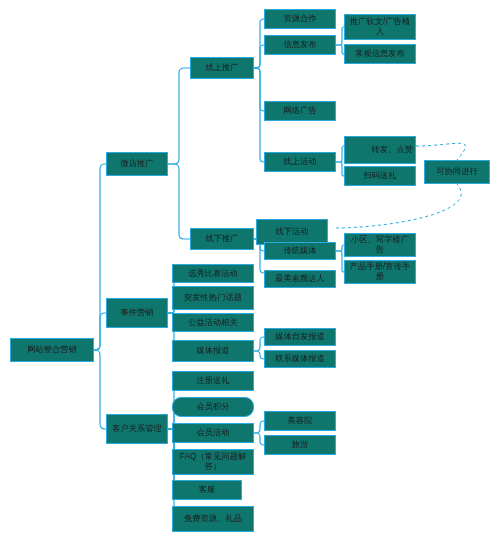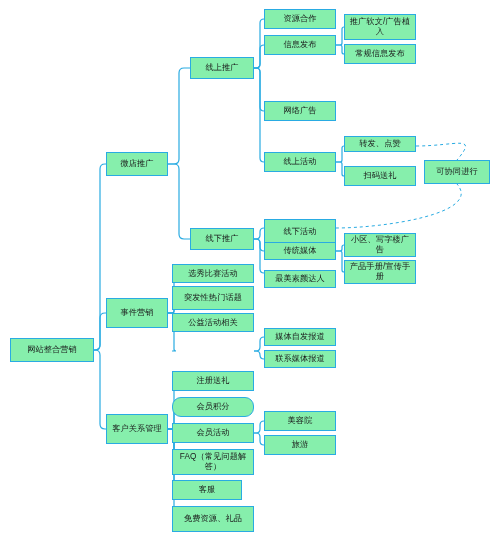--- a/index.html
+++ b/index.html
@@ -20,21 +20,21 @@
     left: 0;
     top: 0;
     width: 500px;
     height: 539px;
     pointer-events: none;
   }
   .node {
     position: absolute;
     box-sizing: border-box;
     border: 1.2px solid #29abe2;
-    background: #86efac;
+    background: #0f766e;
     color: #1a1a1a;
     font-size: 8.2px;
     line-height: 1.18;
     display: flex;
     align-items: center;
     justify-content: center;
     text-align: center;
     padding: 6px 2px;
     letter-spacing: 0.1px;
     z-index: 2;
@@ -113,30 +113,30 @@
     </div>
     <div class="node" style="left: 264px; top: 152px; width: 72px; height: 20px;">
       <span>线上活动</span>
     </div>
     <div class="node" style="left: 344px; top: 14px; width: 72px; height: 26px;">
       <span>推广软文/广告植入</span>
     </div>
     <div class="node" style="left: 344px; top: 44px; width: 72px; height: 20px;">
       <span>常规信息发布</span>
     </div>
-    <div class="node" style="left: 344px; top: 136px; width: 72px; height: 16px;">
+    <div class="node" style="left: 344px; top: 136px; width: 72px; height: 28px; text-align: right;">
       <span>转发、点赞</span>
     </div>
     <div class="node" style="left: 344px; top: 166px; width: 72px; height: 20px;">
       <span>扫码送礼</span>
     </div>
     <div class="node" style="left: 424px; top: 160px; width: 66px; height: 24px;">
       <span>可协同进行</span>
     </div>
-    <div class="node" style="left: 264px; top: 219px; width: 72px; height: 26px;">
+    <div class="node" style="left: 256px; top: 219px; width: 72px; height: 26px;">
       <span>线下活动</span>
     </div>
     <div class="node" style="left: 264px; top: 242px; width: 72px; height: 18px;">
       <span>传统媒体</span>
     </div>
     <div class="node" style="left: 264px; top: 264px; width: 72px; height: 18px; margin-top: 6px;">
       <span>最美素颜达人</span>
     </div>
     <div class="node" style="left: 344px; top: 233px; width: 72px; height: 24px;">
       <span>小区、写字楼广告</span>
@@ -145,20 +145,23 @@
       <span>产品手册/宣传手册</span>
     </div>
     <div class="node" style="left: 172px; top: 264px; width: 82px; height: 19px;">
       <span>选秀比赛活动</span>
     </div>
     <div class="node" style="left: 172px; top: 286px; width: 82px; height: 24px;">
       <span>突发性热门话题</span>
     </div>
     <div class="node" style="left: 172px; top: 313px; width: 82px; height: 19px;">
       <span>公益活动相关</span>
+    </div>
+    <div class="node" style="left: 172px; top: 340px; width: 82px; height: 22px;">
+      <span>媒体报道</span>
     </div>
     <div class="node" style="left: 264px; top: 328px; width: 72px; height: 18px;">
       <span>媒体自发报道</span>
     </div>
     <div class="node" style="left: 264px; top: 350px; width: 72px; height: 18px;">
       <span>联系媒体报道</span>
     </div>
     <div class="node" style="left: 172px; top: 371px; width: 82px; height: 20px;">
       <span>注册送礼</span>
     </div>

